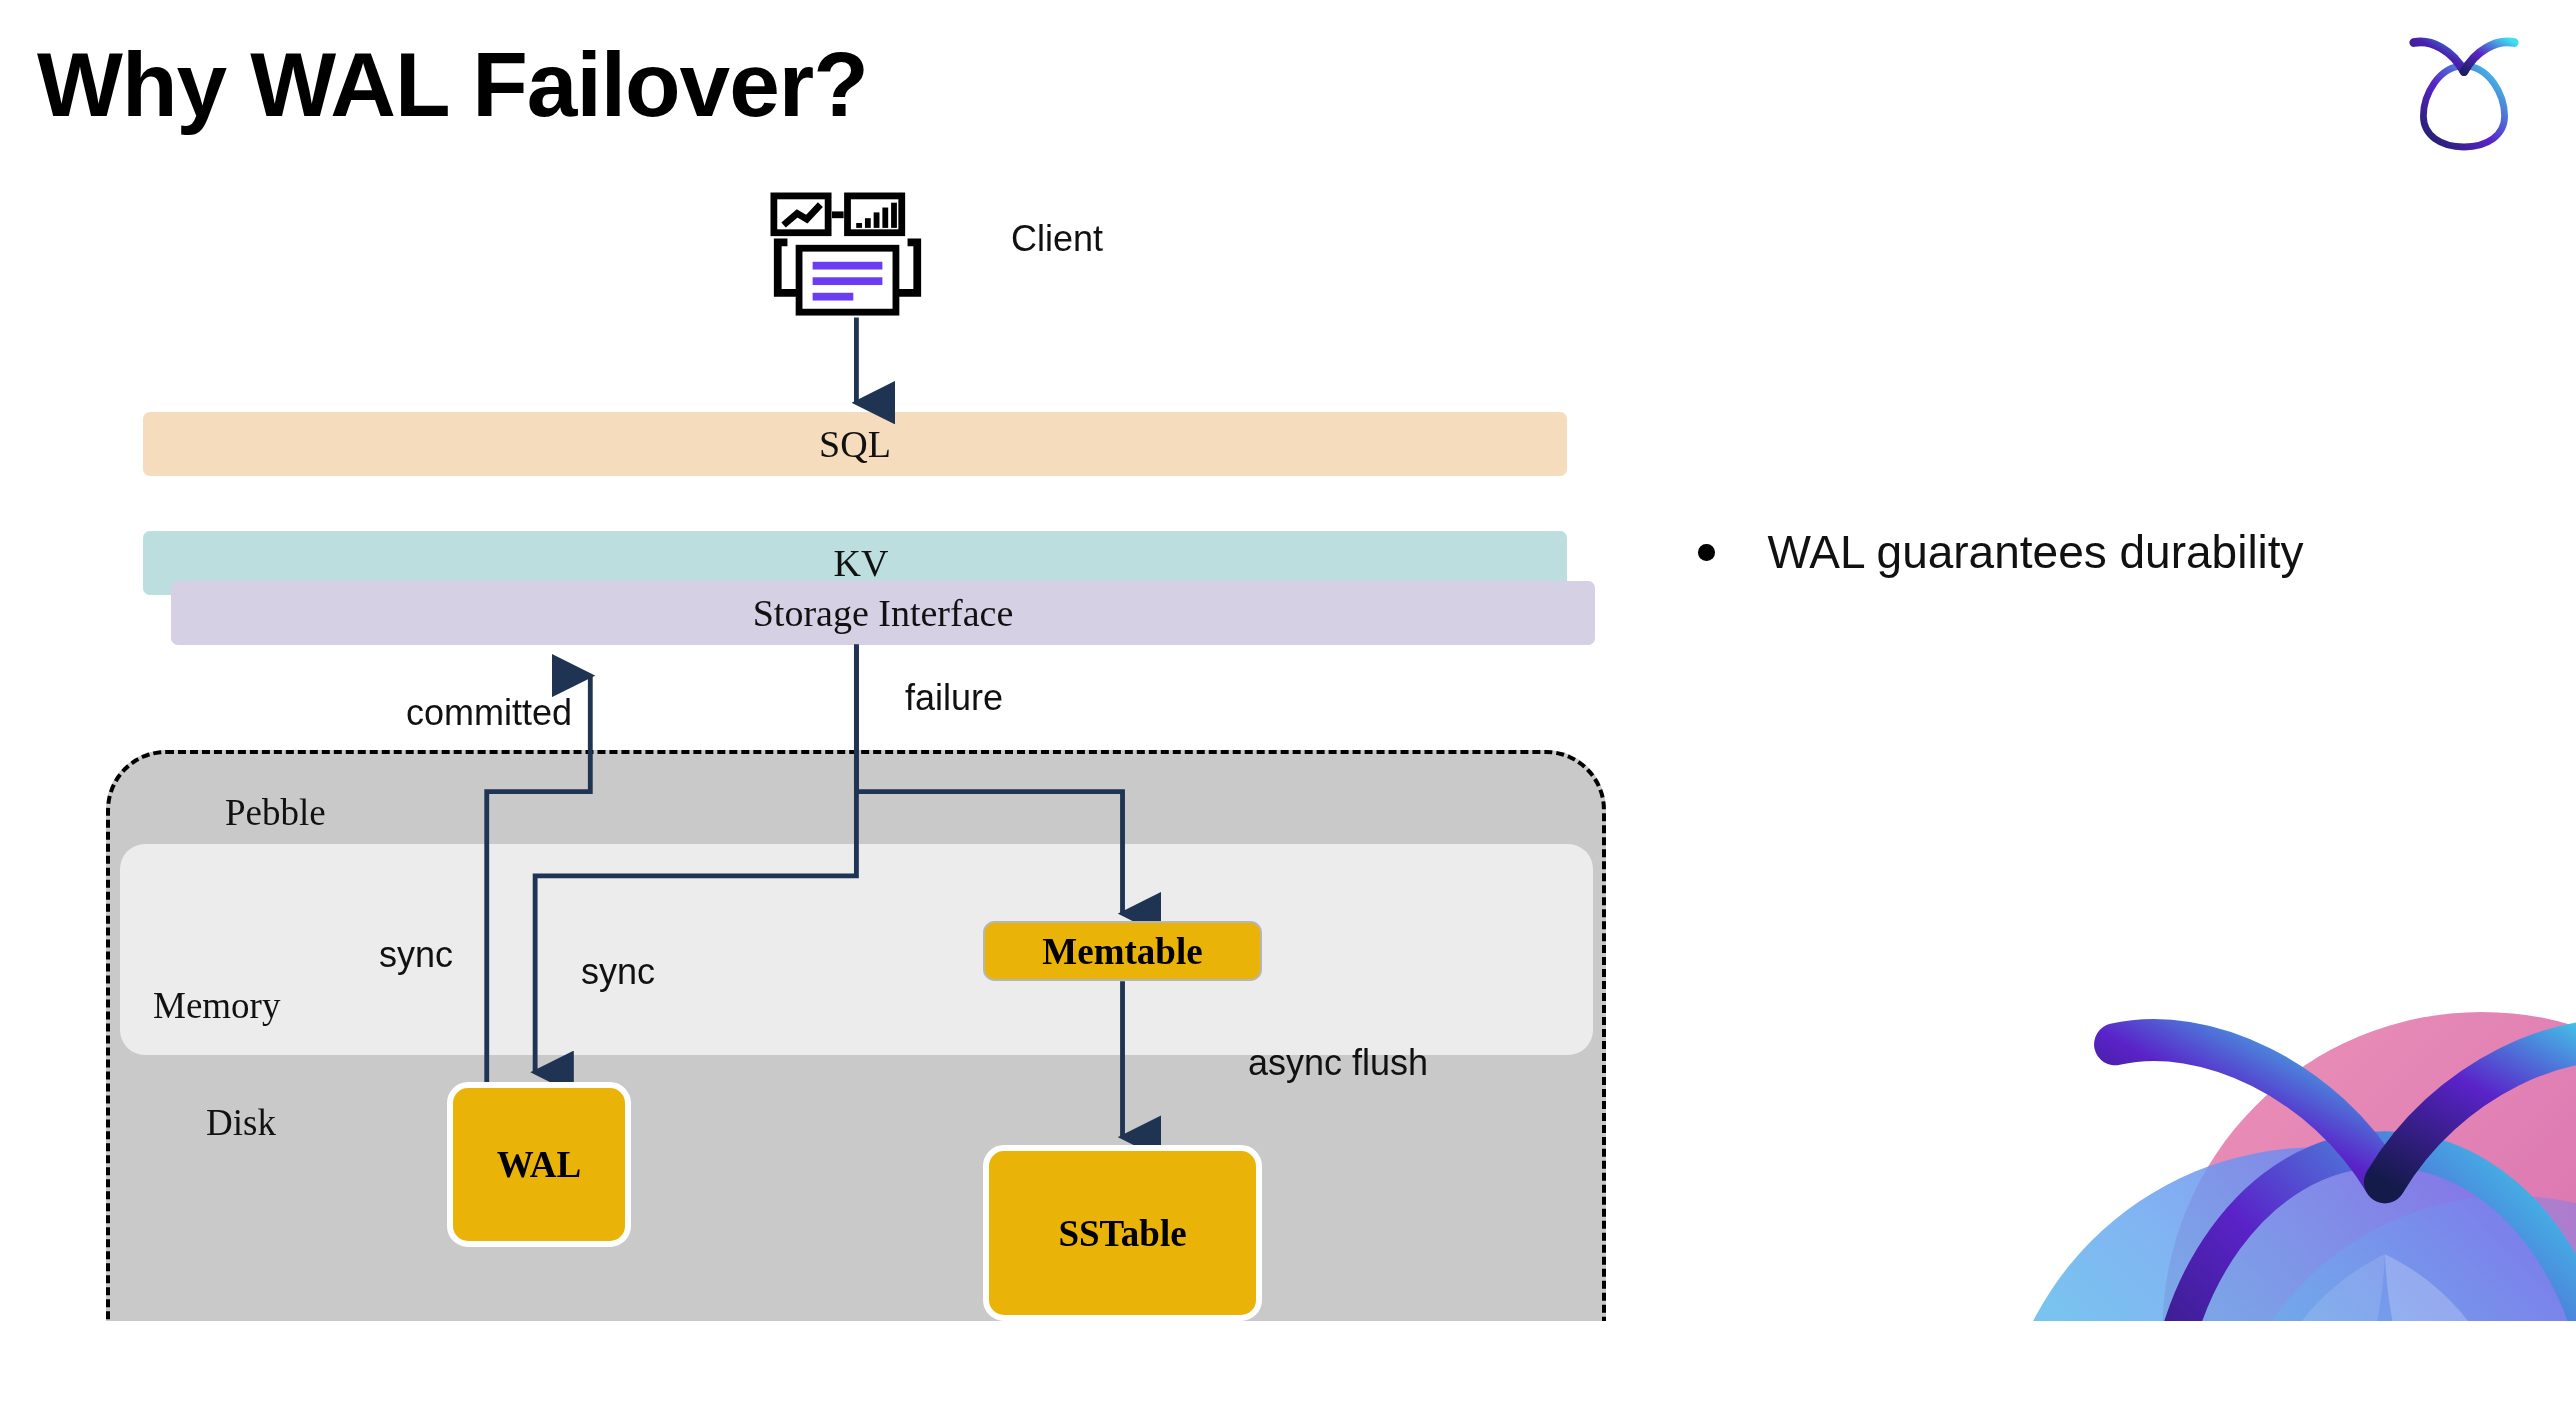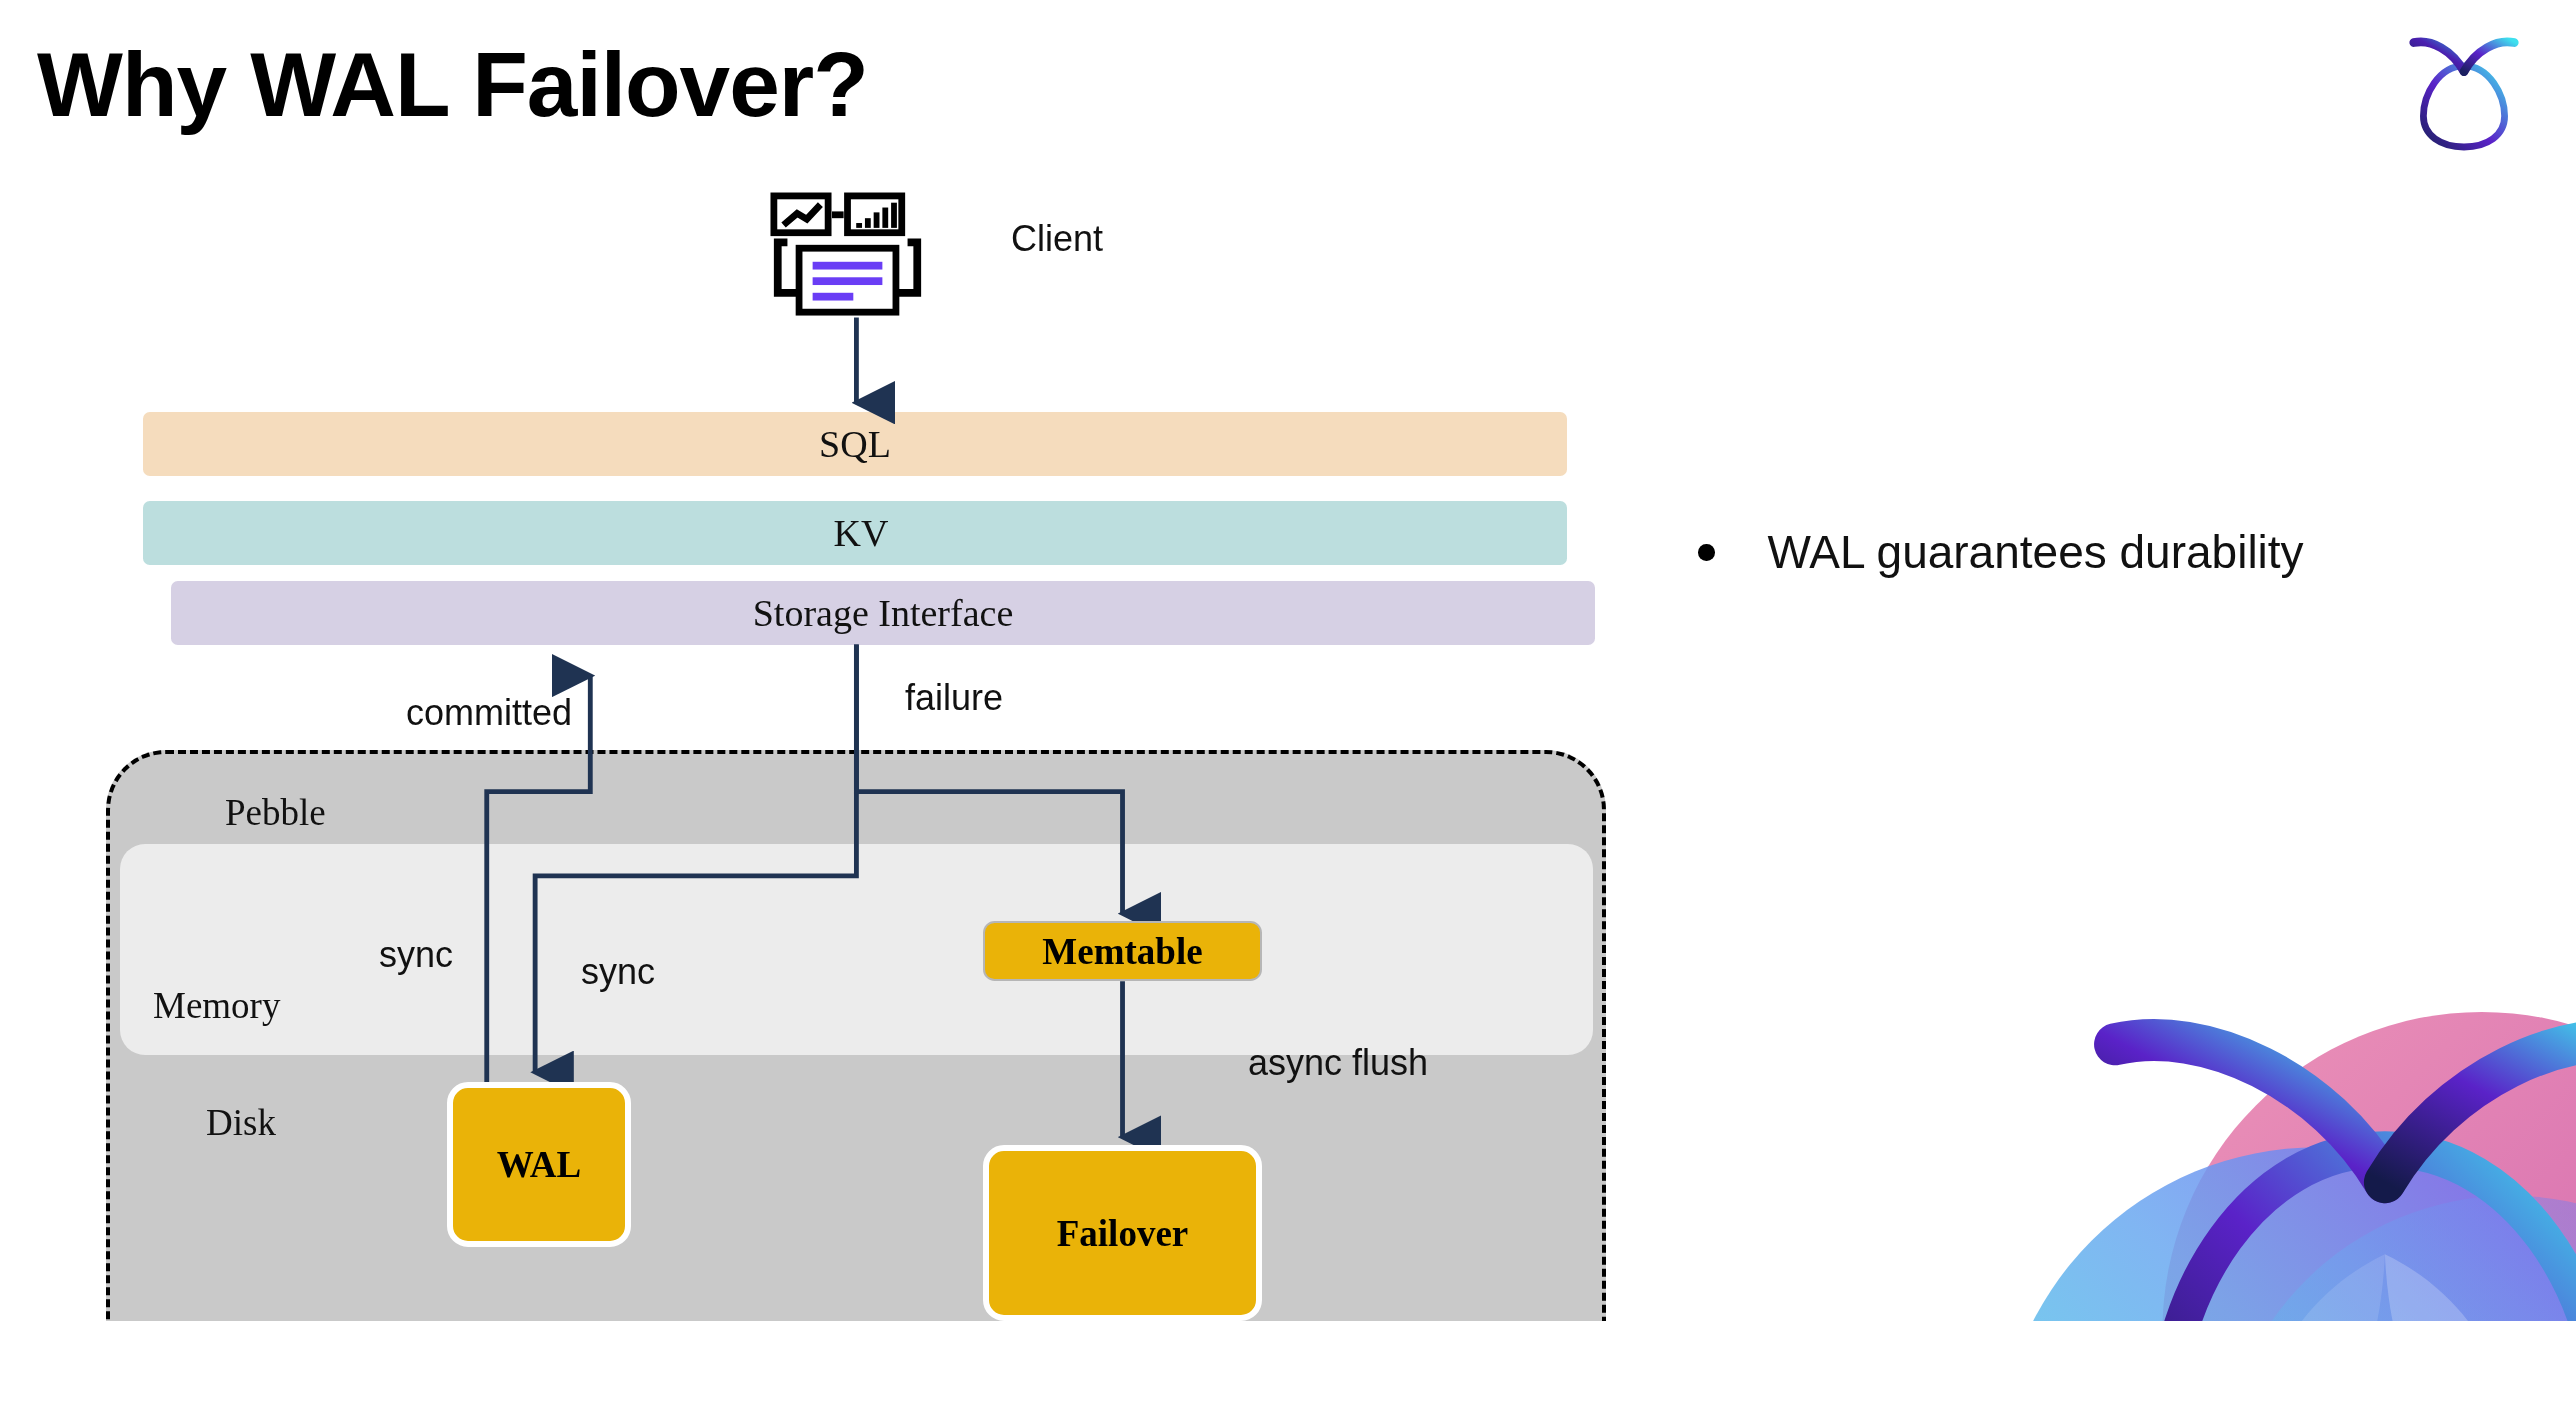--- a/index.html
+++ b/index.html
@@ -41,21 +41,21 @@
   
   .layer-bar {
     position: absolute; left: 143px; width: 1424px; height: 64px;
     border-radius: 6.8px;
     display: flex; align-items: center; justify-content: center;
     font-family: "Liberation Serif", serif;
     font-size: 38px;
     color: #111;
   }
   #bar-sql  { top: 412px; }
-  #bar-kv   { top: 501px; padding-left: 12px; }
+  #bar-kv   { top: 531px; padding-left: 12px; }
   #bar-si   { top: 581px; margin-left: 28px; }
 
   
   #pebble-box {
     position: absolute; left: 106px; top: 750px;
     width: 1500px; height: 644px;
     background: #c9c9c9;
     border: 4.8px dashed #000000;
     border-radius: 60px;
   }
@@ -261,21 +261,21 @@
   <div class="edge-label" id="lbl-sync-right">sync</div>
   <div class="edge-label" id="lbl-async-flush">async flush</div>
 
   <div class="node-box" id="node-memtable">
     <span>Memtable</span>
   </div>
   <div class="node-box" id="node-wal">
     <span>WAL</span>
   </div>
   <div class="node-box" id="node-sstable">
-    <span>Failover</span>
+    <span>SSTable</span>
   </div>
 
   <div id="bullets">
     <div class="bullet-row">
       <div class="bullet-dot"></div>
       <div class="bullet-text">WAL guarantees durability</div>
     </div>
   </div>
 
 </div>

